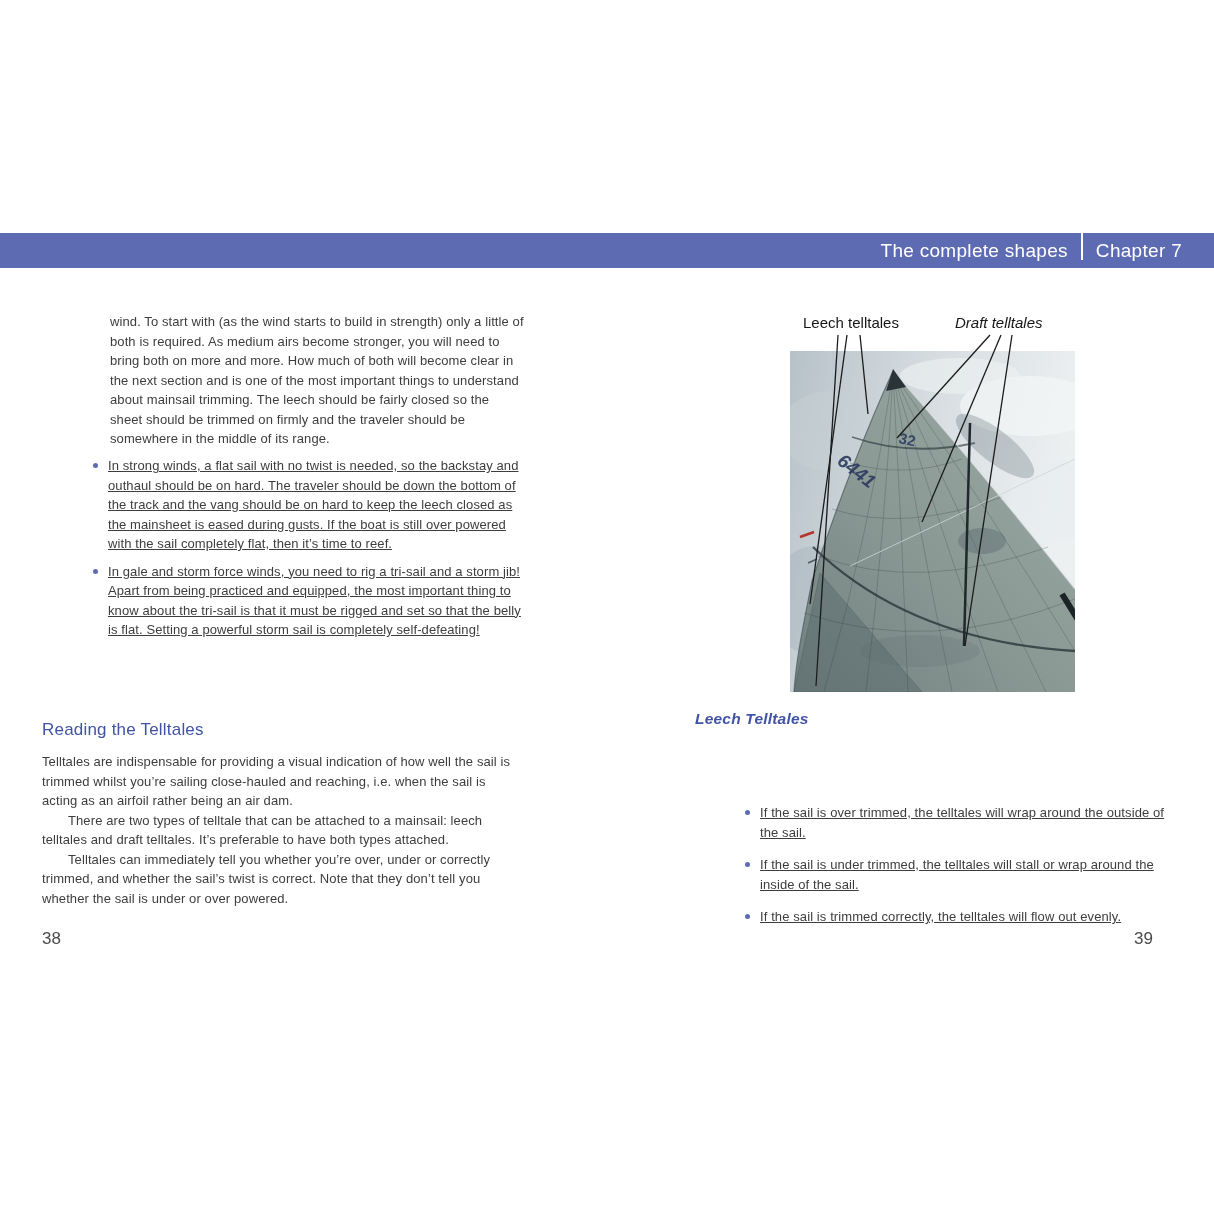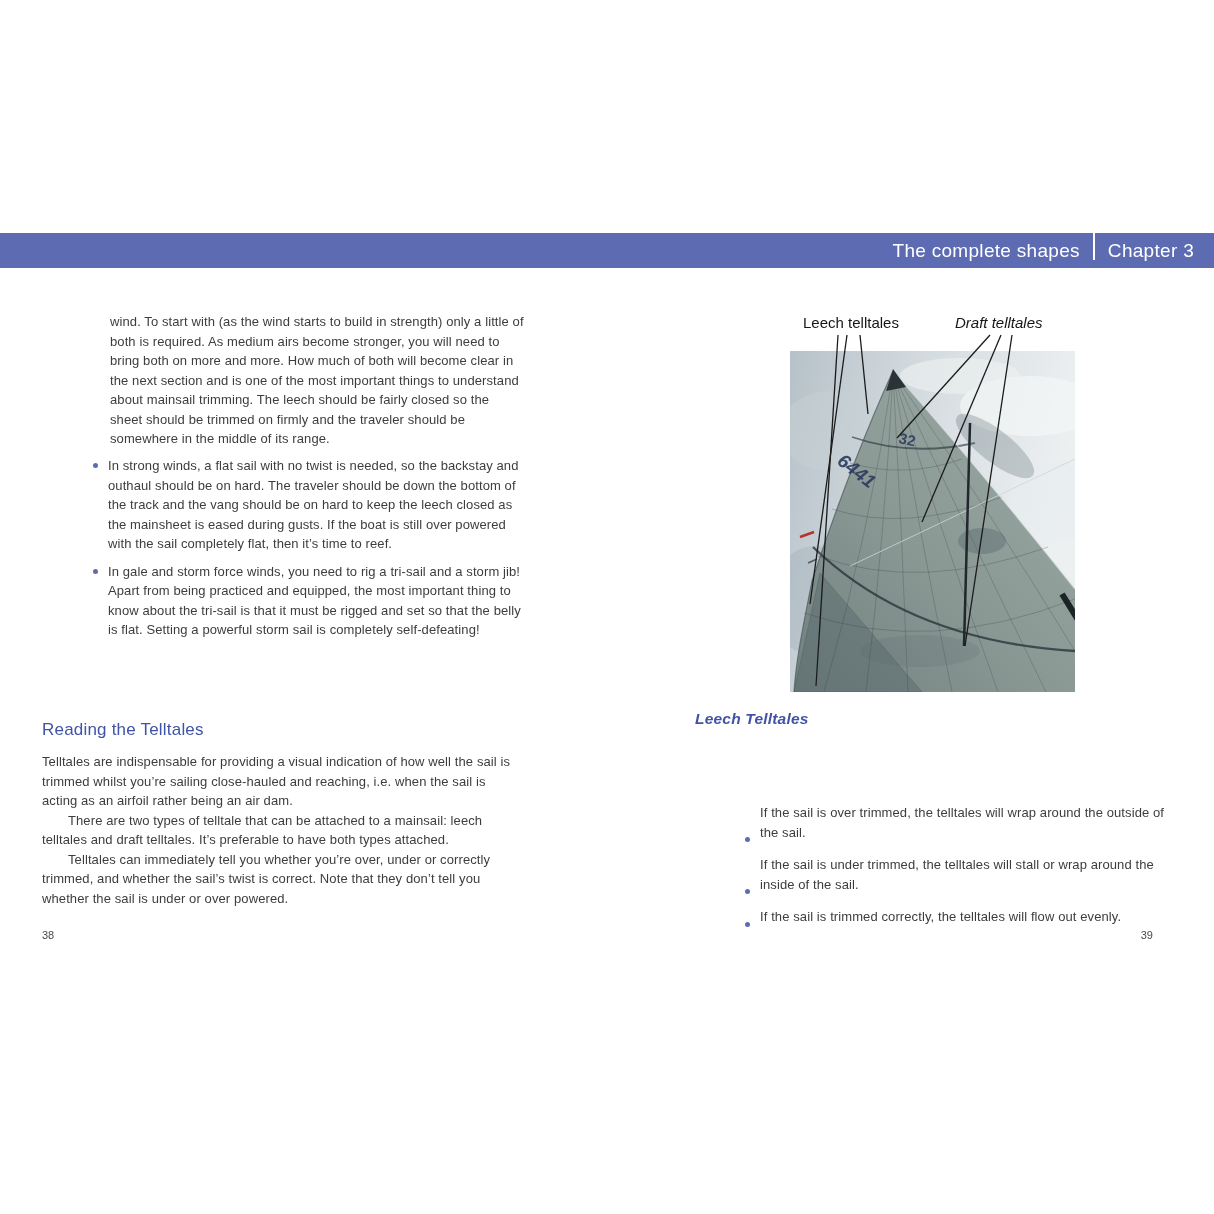--- a/index.html
+++ b/index.html
@@ -4,59 +4,59 @@
 <style>
   html,body { margin:0; padding:0; background:#ffffff; }
   .page {
     position:relative; width:1214px; height:1214px; background:#ffffff;
     font-family:"Liberation Sans", sans-serif; color:#3d3d3d; overflow:hidden;
   }
   
   .header-bar {
     position:absolute; left:0; top:233px; width:1214px; height:35px;
     background:#5d6bb2; box-sizing:border-box;
-    display:flex; align-items:center; justify-content:flex-end; padding-right:20px;
+    display:flex; align-items:center; justify-content:flex-end; padding-right:32px;
     color:#ffffff; font-size:19px; letter-spacing:0.3px;
   }
   .header-divider { width:2px; height:27px; background:#ffffff; margin:0 13px; align-self:flex-start; }
   
   .body-text { margin:0; font-size:13px; line-height:19.5px; letter-spacing:0.1px; }
   .intro { position:absolute; left:110px; top:312px; width:414px; }
   .bullets-left { position:absolute; left:93px; top:456px; width:432px; }
-  .bullet-row { display:flex; margin:0 0 8px 0; }
+  .bullet-row { display:flex; margin:0 0 8px 0;text-decoration:underline; }
   .dot { flex:0 0 auto; width:5px; height:5px; border-radius:50%; background:#5d6bb2; margin:7px 10px 0 0; }
   .reading-section { position:absolute; left:42px; top:720px; width:482px; }
   .h-blue { margin:0 0 12px 0; font-size:17px; font-weight:normal; color:#4153a5; letter-spacing:0.2px; }
   .ind { text-indent:26px; }
-  .page-num { position:absolute; top:929px; font-size:11px; color:#4a4a4a; }
+  .page-num { position:absolute; top:929px; font-size:17px; color:#4a4a4a; }
   .page-num.left { left:42px; }
   .page-num.right { right:61px; }
   
   .figure { position:absolute; left:780px; top:308px; width:305px; height:390px; }
   .fig-label { position:absolute; top:6px; font-size:15px; color:#161616; white-space:nowrap;
                font-family:"Liberation Sans", sans-serif; }
   .fig-label.leech { left:23px; }
   .fig-label.draft { left:175px;font-style:italic; }
   .photo { position:absolute; left:10px; top:43px; width:285px; height:341px; display:block; }
   .fig-overlay { position:absolute; left:0; top:0; width:305px; height:390px; pointer-events:none; }
   
   .leech-section { position:absolute; left:695px; top:710px; width:466px; }
   .h-blue-italic { margin:0 0 14px 0; font-size:15.5px; font-weight:bold; font-style:italic; color:#4153a5; letter-spacing:0.2px; }
   .bullets-right { position:absolute; left:745px; top:803px; width:434px; }
-  .bullets-right .bullet-row { margin-bottom:13px;align-items:flex-end; }
+  .bullets-right .bullet-row { margin-bottom:13px; }
 </style>
 </head>
 <body>
 
 <div class="page">
 
   <div class="header-bar">
     <span>The complete shapes</span>
     <span class="header-divider"></span>
-    <span>Chapter 3</span>
+    <span>Chapter 7</span>
   </div>
 
   <p class="body-text intro">wind. To start with (as the wind starts to build in strength) only a little of both is required. As medium airs become stronger, you will need to bring both on more and more. How much of both will become clear in the next section and is one of the most important things to understand about mainsail trimming. The leech should be fairly closed so the sheet should be trimmed on firmly and the traveler should be somewhere in the middle of its range.</p>
 
   <div class="bullets-left">
     <div class="bullet-row">
       <span class="dot"></span>
       <p class="body-text">In strong winds, a flat sail with no twist is needed, so the backstay and outhaul should be on hard. The traveler should be down the bottom of the track and the vang should be on hard to keep the leech closed as the mainsheet is eased during gusts. If the boat is still over powered with the sail completely flat, then it’s time to reef.</p>
     </div>
     <div class="bullet-row">

